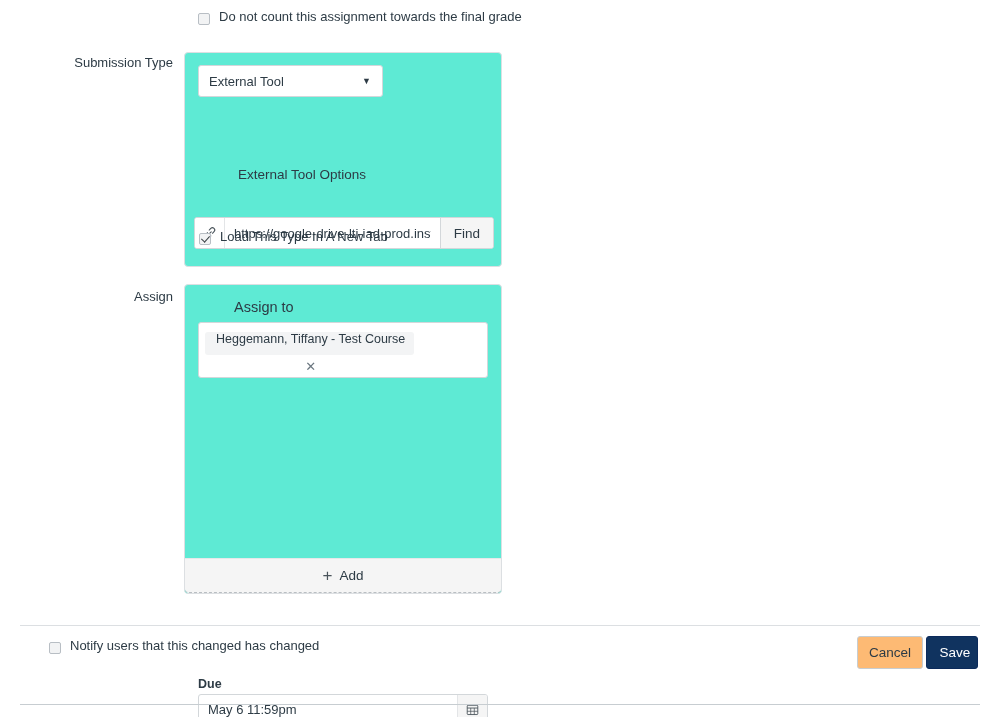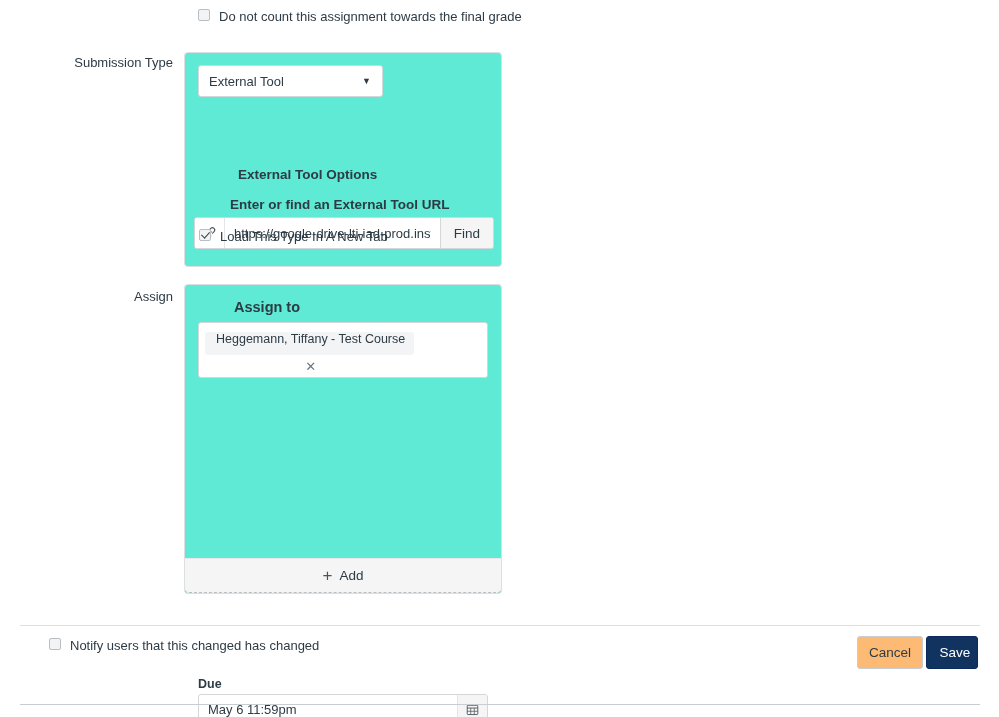--- a/index.html
+++ b/index.html
@@ -49,21 +49,21 @@
     top: 0px;
     width: 4px;
     height: 7px;
     border: solid #3a4145;
     border-width: 0 1.6px 1.6px 0;
     transform: rotate(42deg);
   }
   .cbx-line {
     position: absolute;
     display: flex;
-    align-items: flex-start;
+    align-items: flex-end;
     gap: 9px;
     font-size: 13px;
     color: #2d3b45;
     line-height: 16px;
   }
 
   
   #no-count-row { left: 198px; top: 9px; }
 
   
@@ -92,21 +92,21 @@
     top: 50%;
     transform: translateY(-50%);
     font-size: 9px;
     color: #2d3b45;
     line-height: 1;
   }
 
   .sub-heading {
     position: absolute;
     font-size: 13.5px;
-    font-weight: bold;
+    font-weight: normal;
     color: #2d3b45;
     padding-left: 36px;
   }
   #external-tool-options { left: 17px; top: 114px; }
   #enter-or-find { left: 9px; top: 144px; }
 
   .url-field {
     position: absolute;
     left: 9px;
     top: 164px;
@@ -320,21 +320,20 @@
 
 <div class="panel" id="submission-type-panel">
 
   <div class="select-box">
     <span>External Tool</span>
     <span class="caret">▼</span>
   </div>
 
   <div class="sub-heading" id="external-tool-options">External Tool Options</div>
 
-  <div class="sub-heading" id="enter-or-find">Enter or find an External Tool URL</div>
 
   <div class="url-field">
     <span class="addon">
       <svg width="14" height="14" viewBox="0 0 16 16" aria-hidden="true">
         <g fill="none" stroke="#4a545b" stroke-width="1.25" stroke-linecap="round">
           <path d="M6.6 9.4 9.4 6.6"></path>
           <path d="M7.1 4.6 8.9 2.8a2.6 2.6 0 0 1 3.7 3.7l-1.8 1.8"></path>
           <path d="M8.9 11.4 7.1 13.2a2.6 2.6 0 0 1-3.7-3.7l1.8-1.8"></path>
         </g>
       </svg>

